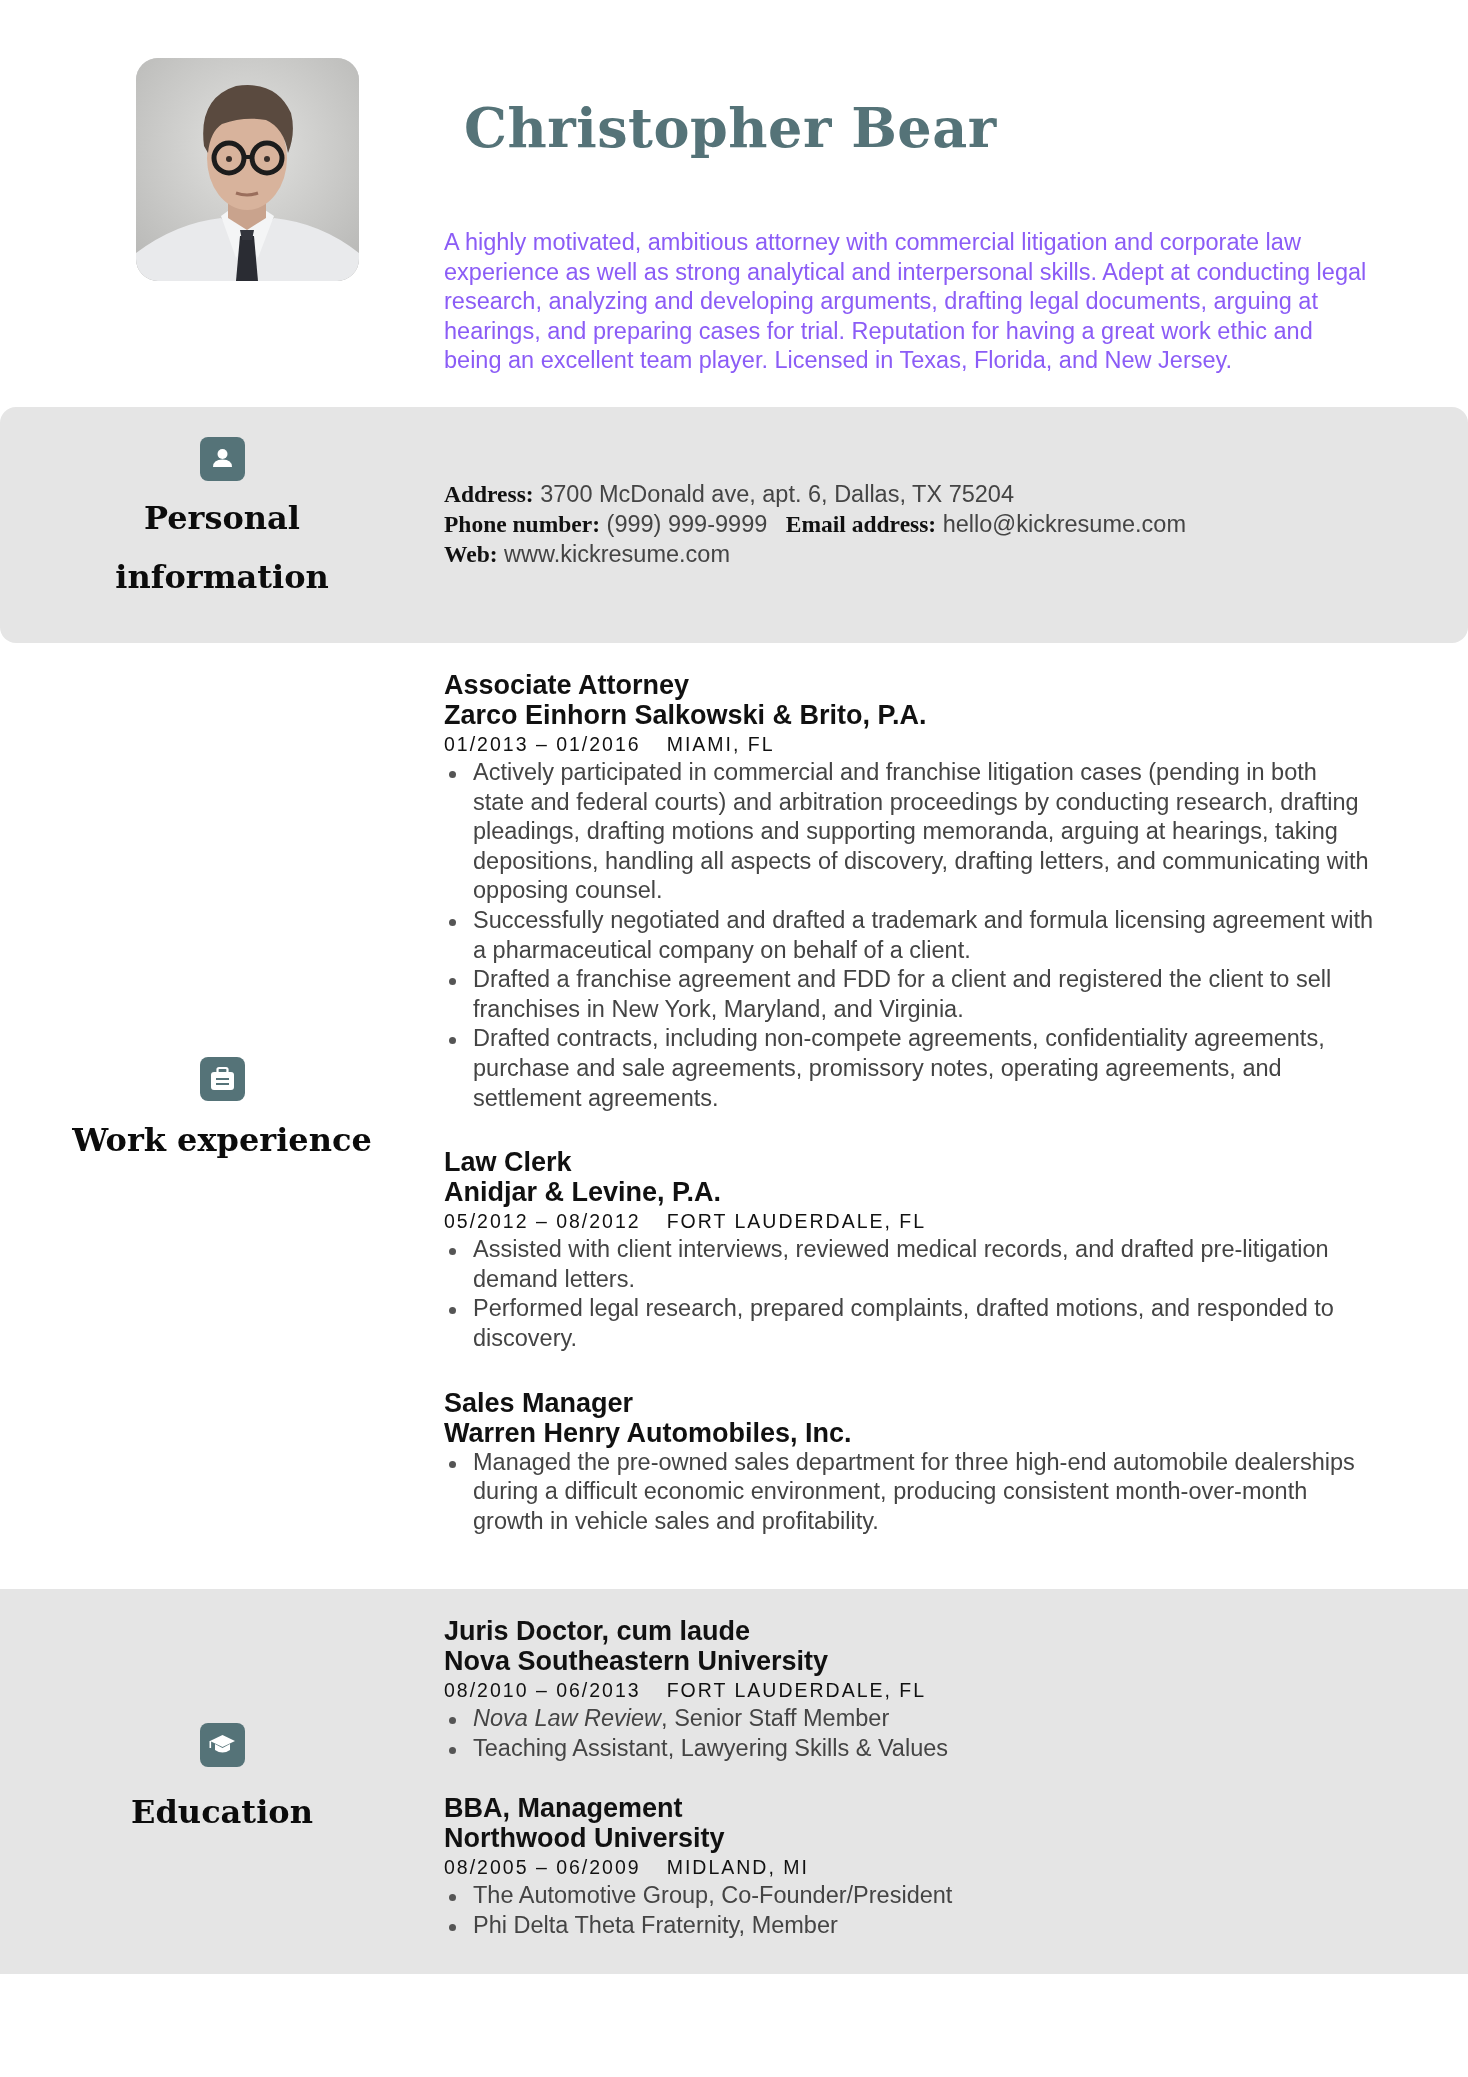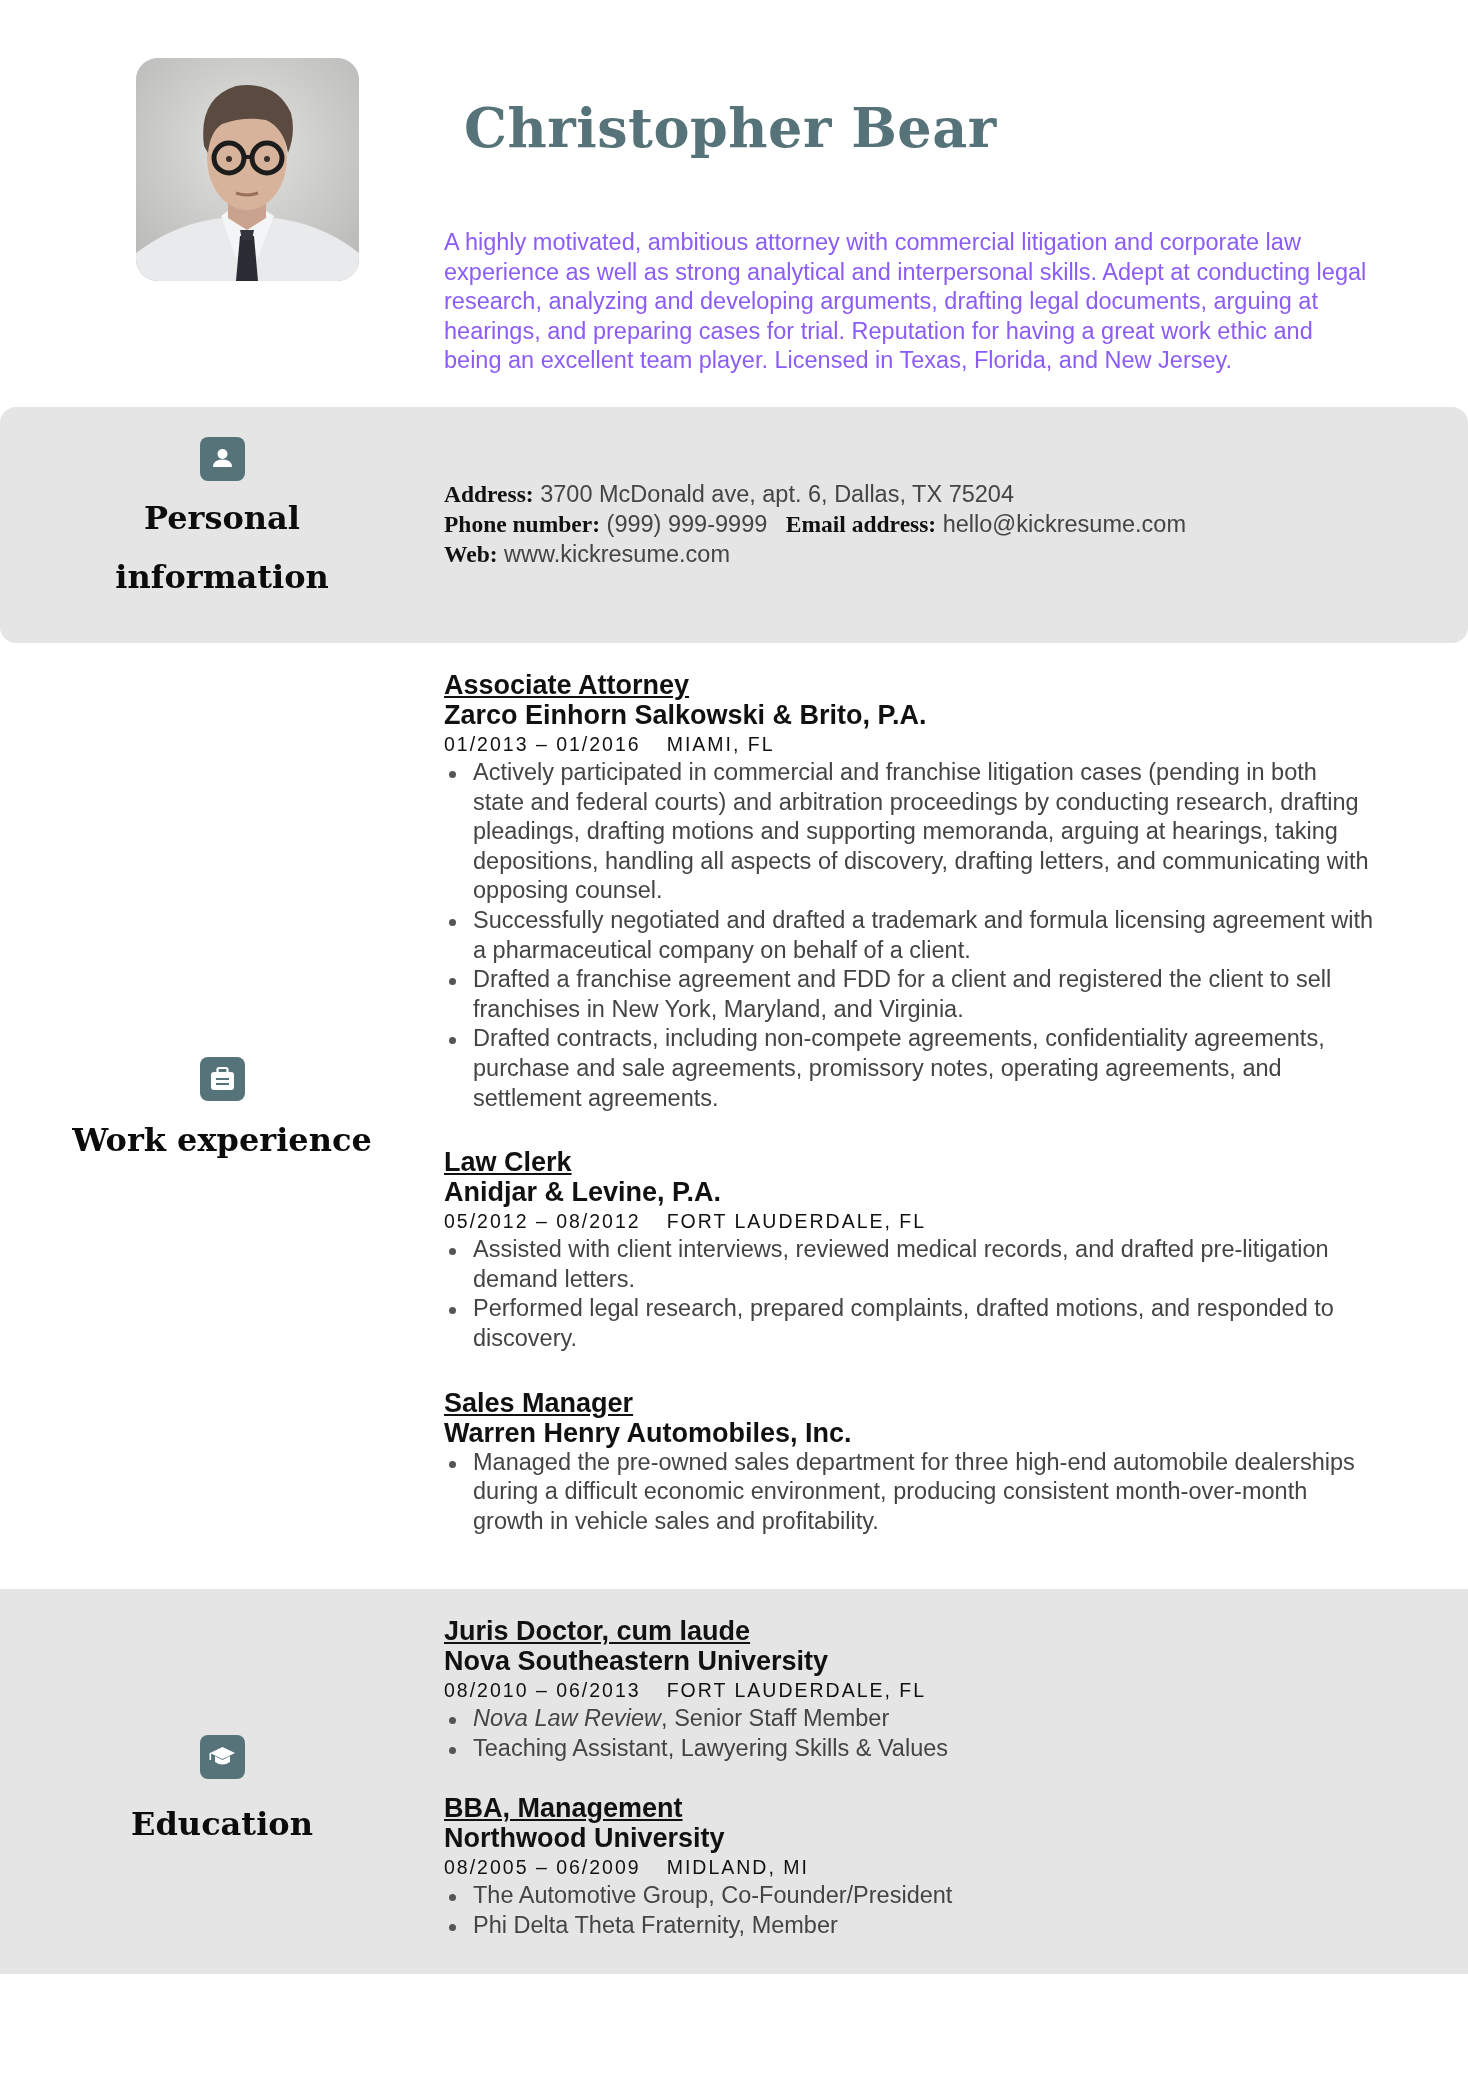--- a/index.html
+++ b/index.html
@@ -34,21 +34,21 @@
     font-family: "DejaVu Serif", "Liberation Serif", serif; font-weight: bold;
     font-size: 32px; color: #0c0c0c; line-height: 59px;
   }
   .right-col { position: absolute; left: 444px; width: 930px; }
 
   .contact { font-size: 23.5px; line-height: 30px; color: #444; }
   .contact b { color: #111; font-weight: bold; font-family: Liberation Serif, serif; }
   .contact .gap { display: inline-block; width: 12px; }
 
   .entry { margin-bottom: 26px; }
-  .entry-title { font-size: 27px; font-weight: bold; line-height: 30px; color: #111; text-decoration: underline; }
+  .entry-title { font-size: 27px; font-weight: bold; line-height: 30px; color: #111; }
   .entry-org { font-size: 27px; font-weight: bold; line-height: 30px; color: #111; }
   .entry-meta { font-size: 19.5px; letter-spacing: 2px; line-height: 28px; color: #111; }
   .entry-meta .loc { margin-left: 26px; }
   ul.bullets { list-style: none; }
   ul.bullets li {
     position: relative; padding-left: 29px; font-size: 23.5px; line-height: 29.6px; color: #444;
   }
   ul.bullets li::before {
     content: ""; position: absolute; left: 5px; top: 13px; width: 7px; height: 7px;
     border-radius: 50%; background: #555;
@@ -171,21 +171,21 @@
       <div class="entry-title">Sales Manager</div>
       <div class="entry-org">Warren Henry Automobiles, Inc.</div>
       <ul class="bullets">
         <li>Managed the pre-owned sales department for three high-end automobile dealerships during a difficult economic environment, producing consistent month-over-month growth in vehicle sales and profitability.</li>
       </ul>
     </div>
   </div>
 </section>
 
 <section class="band gray" style="height:385px;">
-  <div class="left-col" style="top:146px;">
+  <div class="left-col" style="top:134px;">
     <span class="sec-icon">
       <svg width="45" height="44" viewBox="0 0 45 44">
         <path d="M22.5 12 L35 18 L22.5 24 L10 18 Z" fill="#fff"></path>
         <path d="M15 21 L15 27 Q22.5 32 30 27 L30 21 L22.5 25 Z" fill="#fff"></path>
         <rect x="9.5" y="18" width="1.6" height="7" fill="#fff"></rect>
       </svg>
     </span>
     <div class="sec-title" style="margin-top:12px;">Education</div>
   </div>
 

